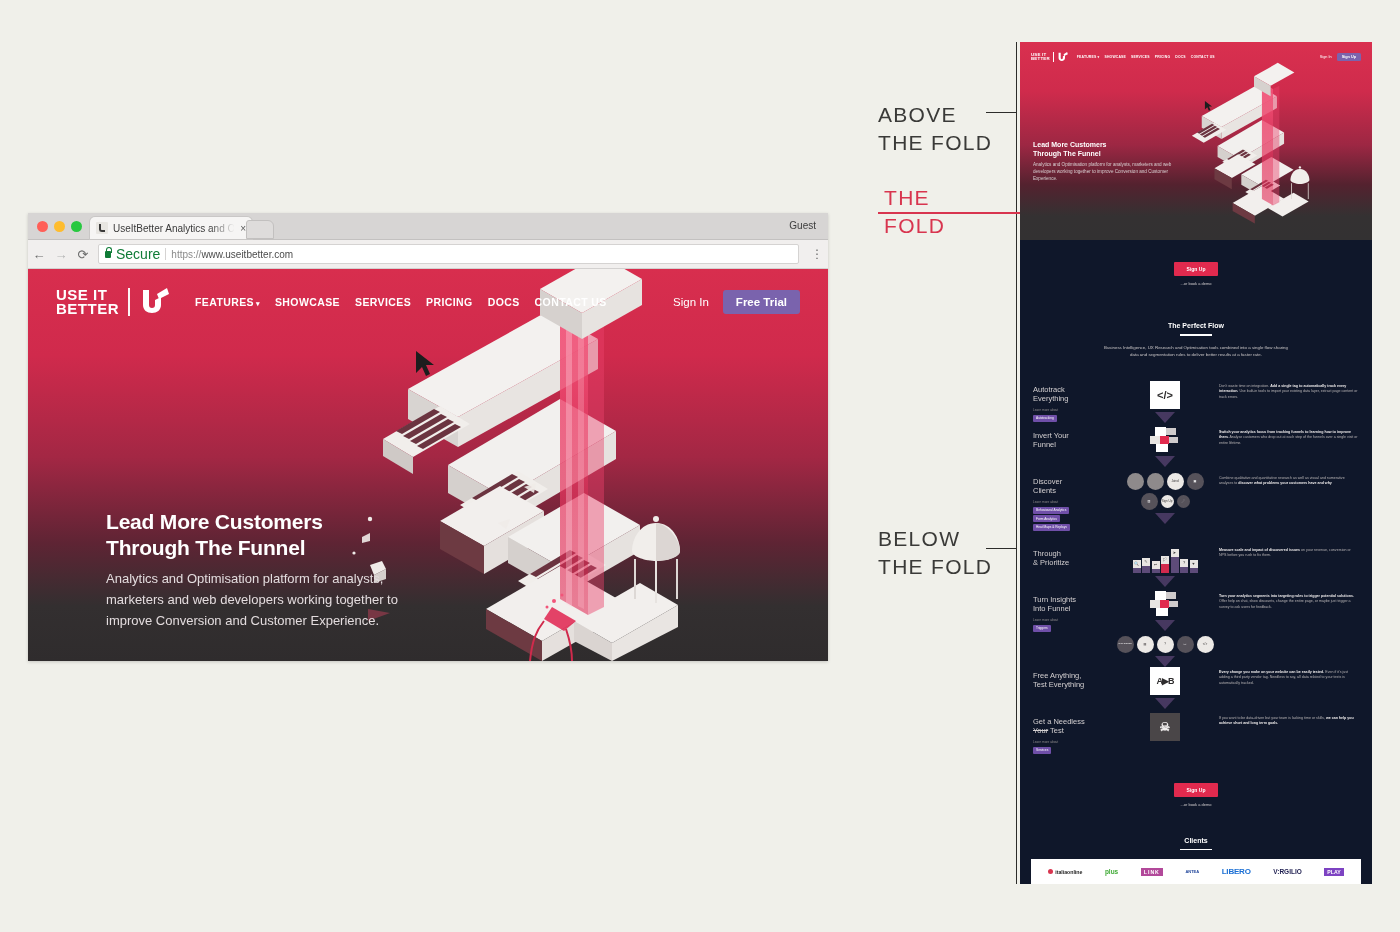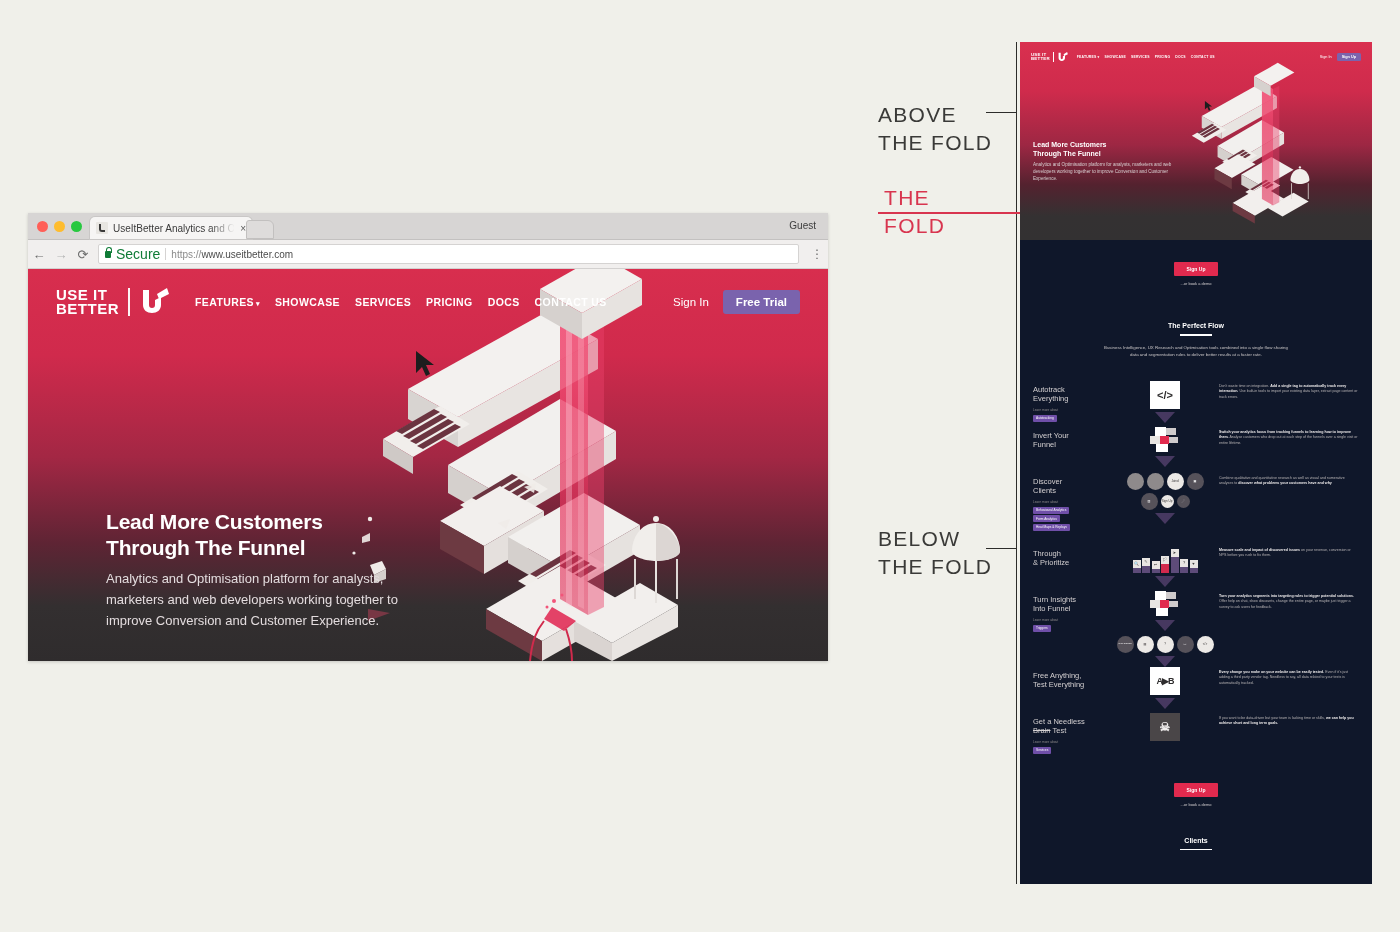--- a/index.html
+++ b/index.html
@@ -775,21 +775,21 @@
             <b>Every change you make on your website can be easily tested.</b>
             <span>Even if it's just adding a third party vendor tag. Needless to say, all data related to your tests is automatically tracked.</span>
           </div>
         </div>
       </div>
 
       <div class="t-row">
         <div class="t-col-left">
           <div class="t-ftitle">
             <span>Get a Needless</span><br>
-            <span class="strike">Brain</span><span> Test</span>
+            <span class="strike">Your</span><span> Test</span>
           </div>
           <div class="t-learn">Learn more about</div>
           <div class="t-tags">
             <span class="t-tag">Services</span>
           </div>
         </div>
         <div class="t-col-mid">
           <div class="t-hexwrap">
             <div class="t-icon dark" style="font-size:12px;">☠</div>
           </div>
@@ -804,16 +804,25 @@
     </div>
 
     <div class="t-cta" style="padding-top:24px">
       <span class="t-cta-btn">Sign Up</span>
       <div class="t-cta-sub">...or book a demo</div>
     </div>
 
     <div class="t-clients">
       <div class="t-clients-title">Clients</div>
       <div class="t-rule"></div>
+      <div class="t-clients-strip">
+        <span class="cl italiaonline">italiaonline</span>
+        <span class="cl plus">plus</span>
+        <span class="cl link">LINK</span>
+        <span class="cl antea">ANTEA</span>
+        <span class="cl libero">LIBERO</span>
+        <span class="cl virgilio">V:RGILIO</span>
+        <span class="cl play">PLAY</span>
+      </div>
     </div>
 
   </div>
 </div>
 
 </body></html>

